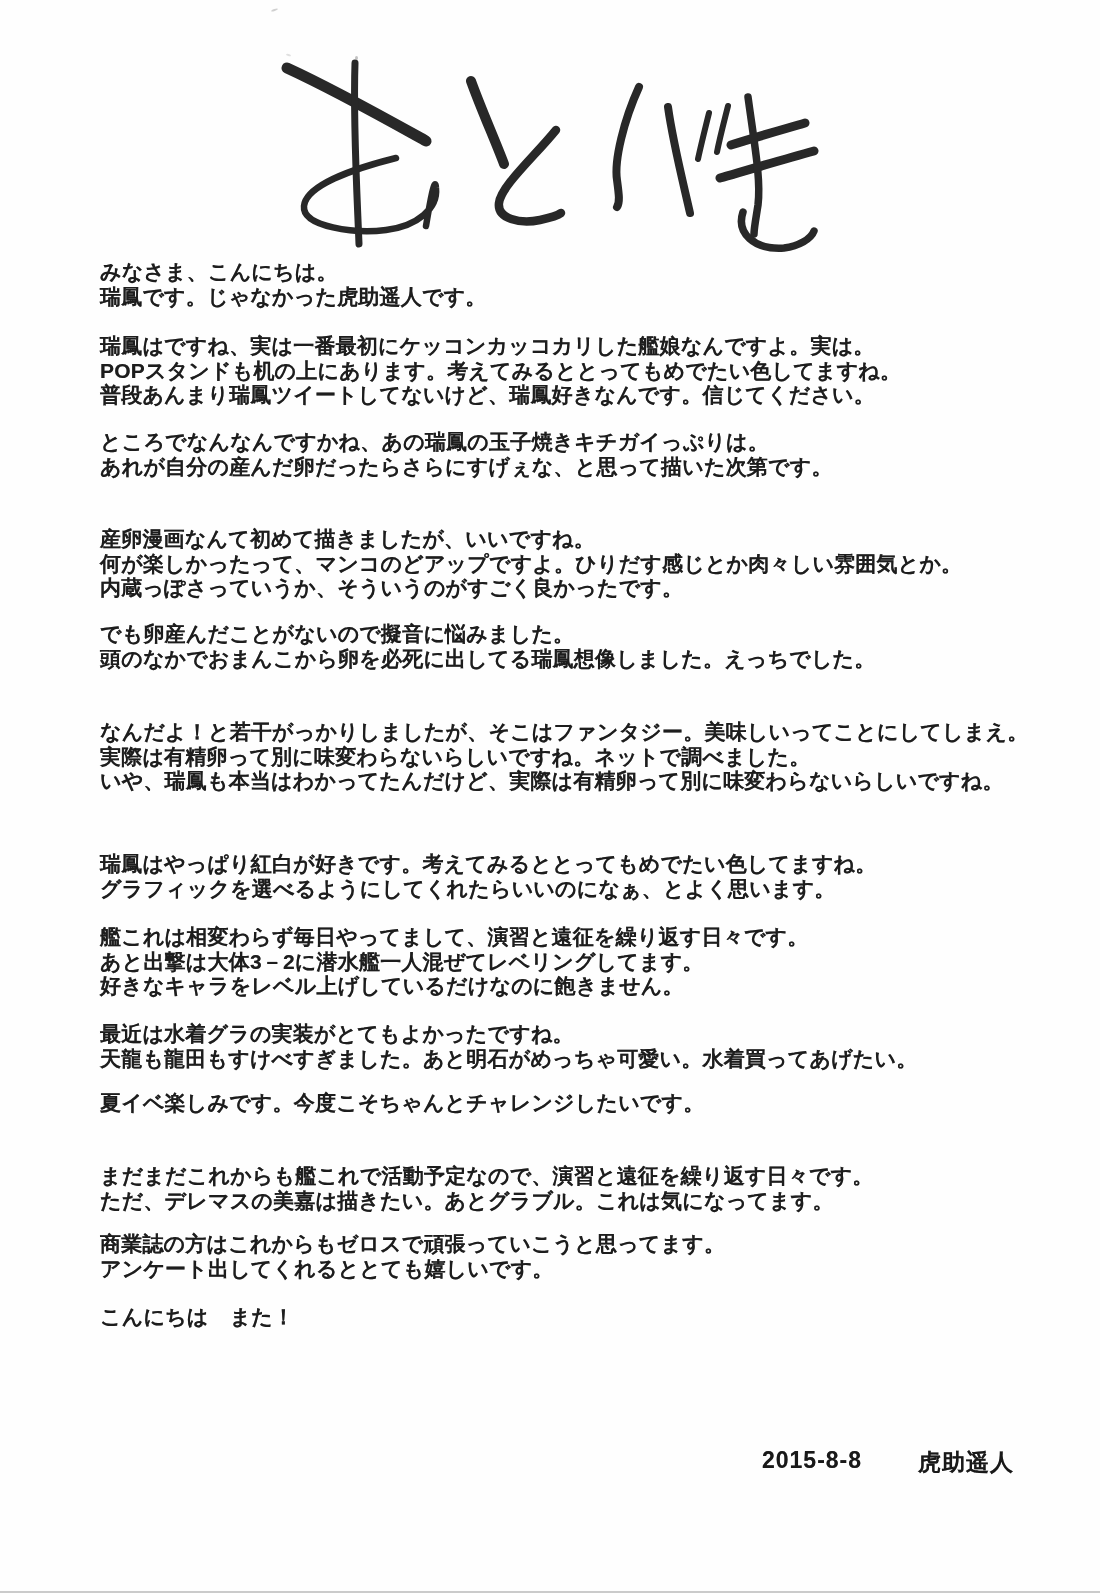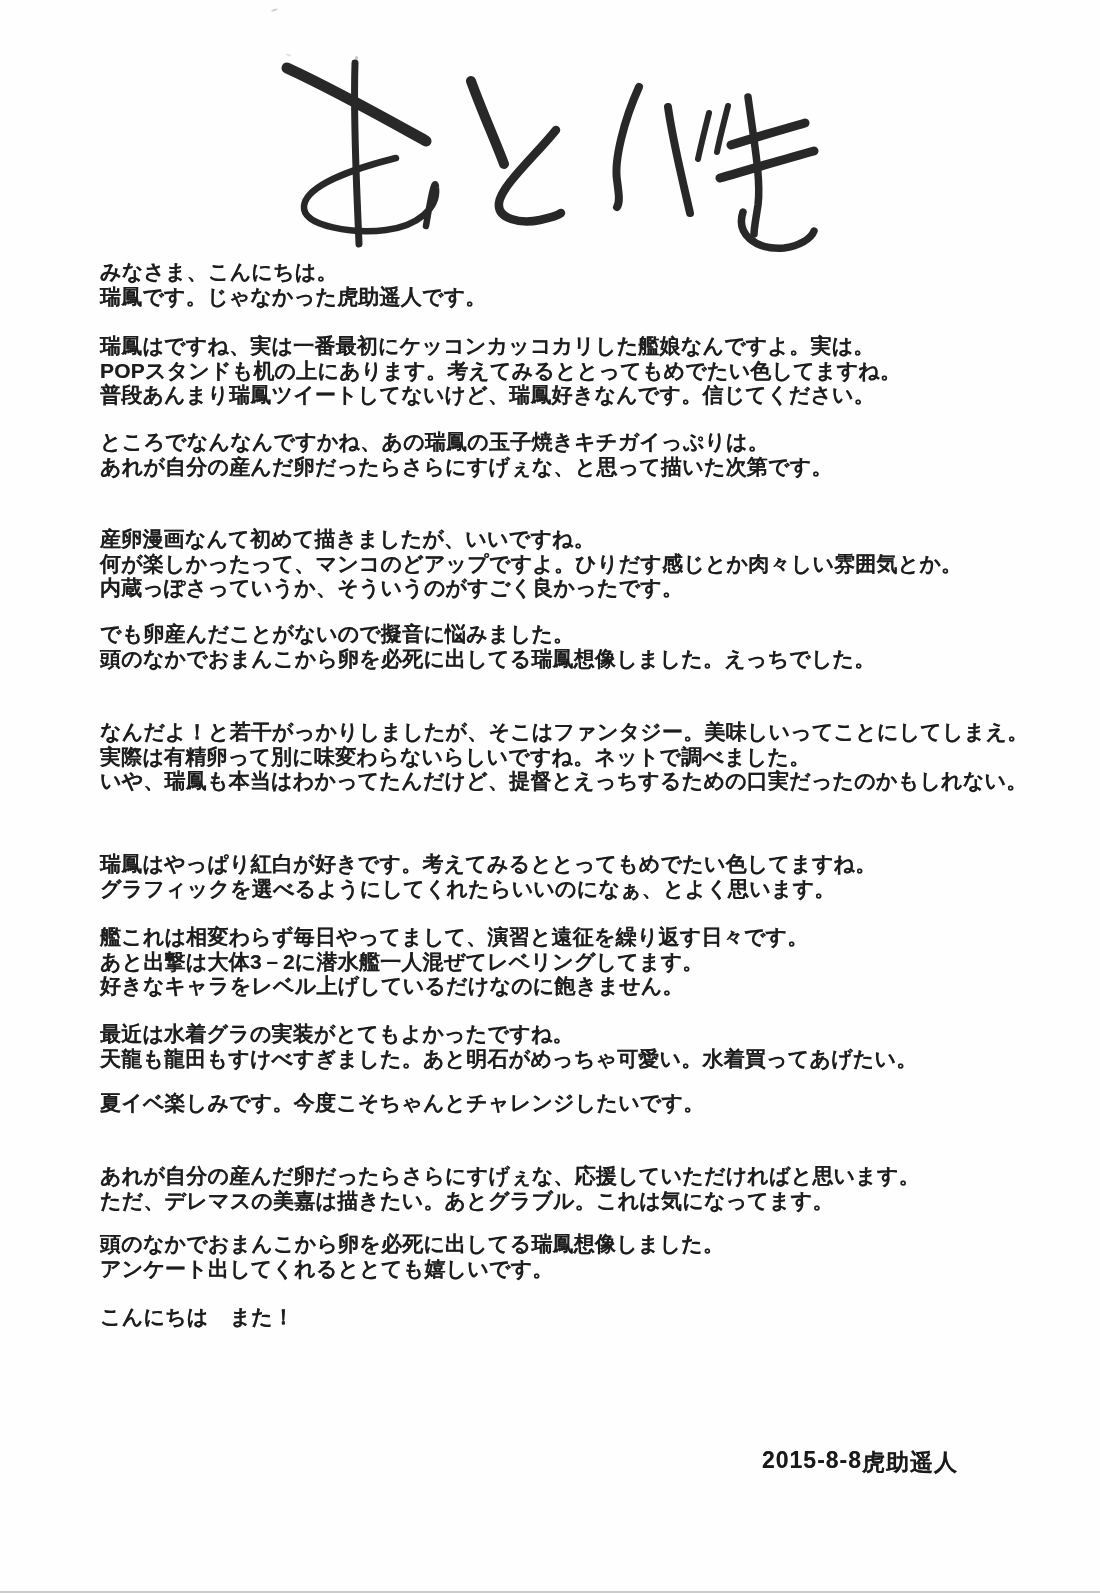--- a/index.html
+++ b/index.html
@@ -23,21 +23,21 @@
     position:absolute;left:100px;
     font-size:21px;line-height:24.5px;
     font-weight:600;
     color:#1d1d1d;
     letter-spacing:0.2px;
     white-space:nowrap;
     text-shadow:0 0 0.5px rgba(30,30,30,0.55);
   }
   .colophon{
     position:absolute;left:762px;top:1447px;
-    display:flex;
+    display:flex;gap:56px;
     font-size:23px;font-weight:600;color:#191919;
     letter-spacing:1px;
     text-shadow:0 0 0.5px rgba(30,30,30,0.55);
   }
   .speck{position:absolute;background:#9a9a9a;border-radius:50%;}
   .speck.s1{left:271px;top:9px;width:7px;height:2px;transform:rotate(-20deg);opacity:.45;}
   .speck.s2{left:355px;top:56px;width:3px;height:4px;opacity:.6;}
   .speck.s3{left:286px;top:54px;width:5px;height:2px;opacity:.3;transform:rotate(15deg);}
   .edge-right{position:absolute;right:0;top:0;width:2px;height:170px;background:#c9c9c9;opacity:.5;}
   .edge-bottom{position:absolute;left:0;bottom:0;width:100%;height:2px;background:#a8a8a8;opacity:.6;}
@@ -93,21 +93,21 @@
   </div>
 
   <div class="para" style="top:622px">
     <div>でも卵産んだことがないので擬音に悩みました。</div>
     <div>頭のなかでおまんこから卵を必死に出してる瑞鳳想像しました。えっちでした。</div>
   </div>
 
   <div class="para" style="top:720px">
     <div>なんだよ！と若干がっかりしましたが、そこはファンタジー。美味しいってことにしてしまえ。</div>
     <div>実際は有精卵って別に味変わらないらしいですね。ネットで調べました。</div>
-    <div>いや、瑞鳳も本当はわかってたんだけど、提督とえっちするための口実だったのかもしれない。</div>
+    <div>いや、瑞鳳も本当はわかってたんだけど、実際は有精卵って別に味変わらないらしいですね。</div>
   </div>
 
   <div class="para" style="top:852px">
     <div>瑞鳳はやっぱり紅白が好きです。考えてみるととってもめでたい色してますね。</div>
     <div>グラフィックを選べるようにしてくれたらいいのになぁ、とよく思います。</div>
   </div>
 
   <div class="para" style="top:925px">
     <div>艦これは相変わらず毎日やってまして、演習と遠征を繰り返す日々です。</div>
     <div>あと出撃は大体3－2に潜水艦一人混ぜてレベリングしてます。</div>
@@ -117,26 +117,26 @@
   <div class="para" style="top:1022px">
     <div>最近は水着グラの実装がとてもよかったですね。</div>
     <div>天龍も龍田もすけべすぎました。あと明石がめっちゃ可愛い。水着買ってあげたい。</div>
   </div>
 
   <div class="para" style="top:1091px">
     <div>夏イベ楽しみです。今度こそちゃんとチャレンジしたいです。</div>
   </div>
 
   <div class="para" style="top:1164px">
-    <div>あれが自分の産んだ卵だったらさらにすげぇな、応援していただければと思います。</div>
+    <div>まだまだこれからも艦これで活動予定なので、演習と遠征を繰り返す日々です。</div>
     <div>ただ、デレマスの美嘉は描きたい。あとグラブル。これは気になってます。</div>
   </div>
 
   <div class="para" style="top:1232px">
-    <div>頭のなかでおまんこから卵を必死に出してる瑞鳳想像しました。</div>
+    <div>商業誌の方はこれからもゼロスで頑張っていこうと思ってます。</div>
     <div>アンケート出してくれるととても嬉しいです。</div>
   </div>
 
   <div class="para" style="top:1305px">
     <div>こんにちは　また！</div>
   </div>
 
   <div class="colophon">
     <span>2015-8-8</span>
     <span>虎助遥人</span>

